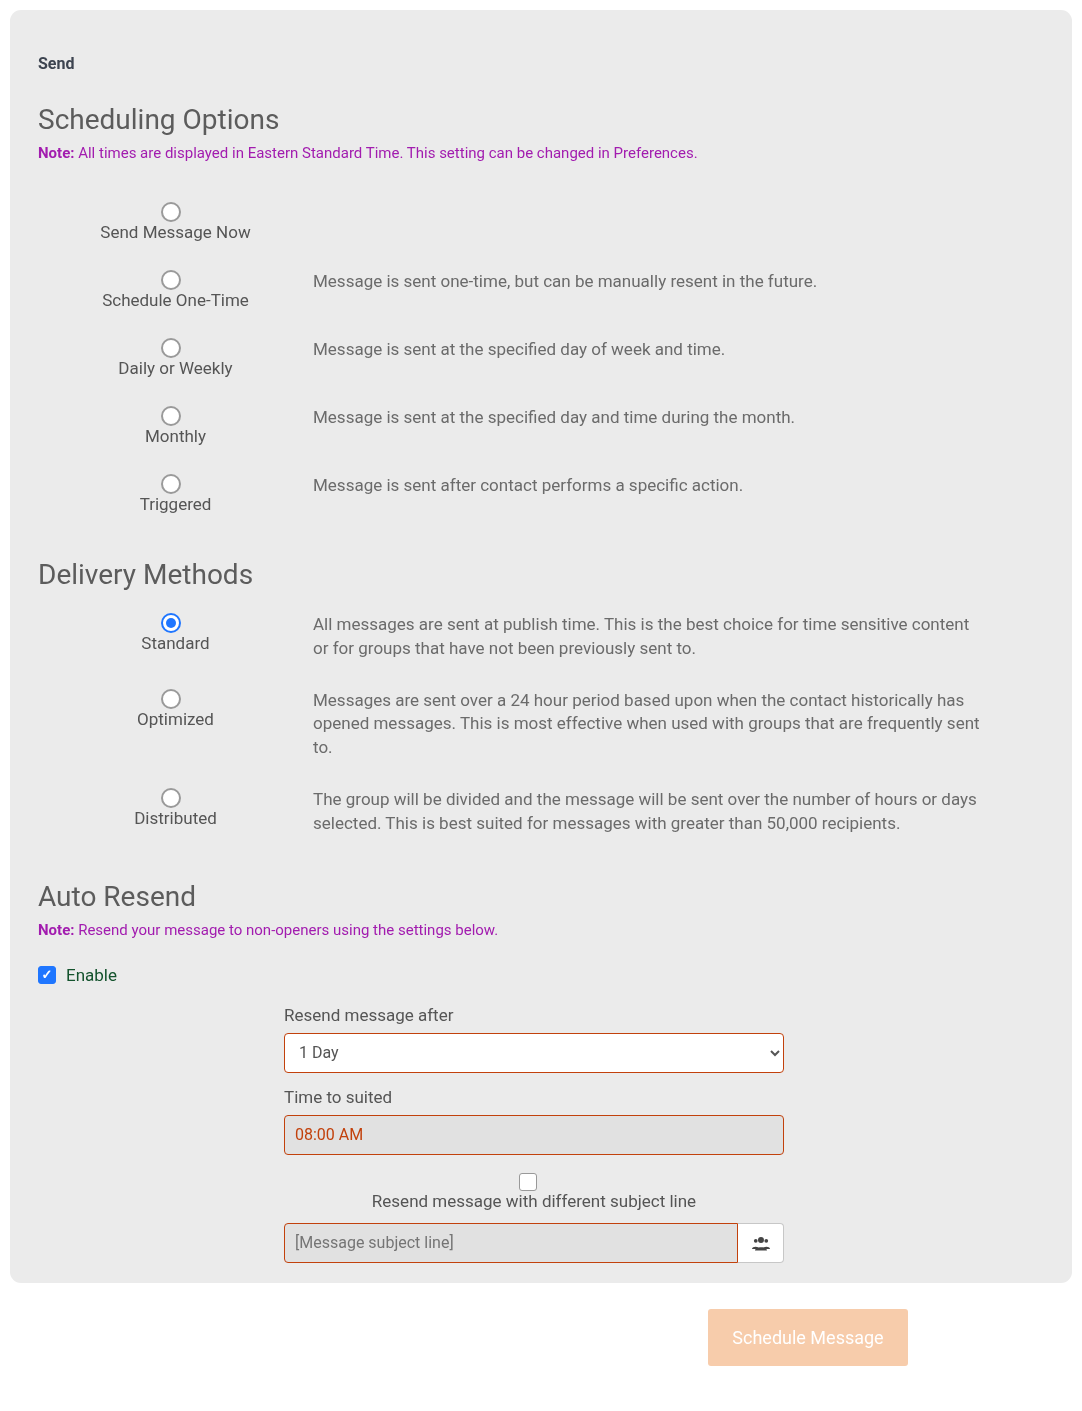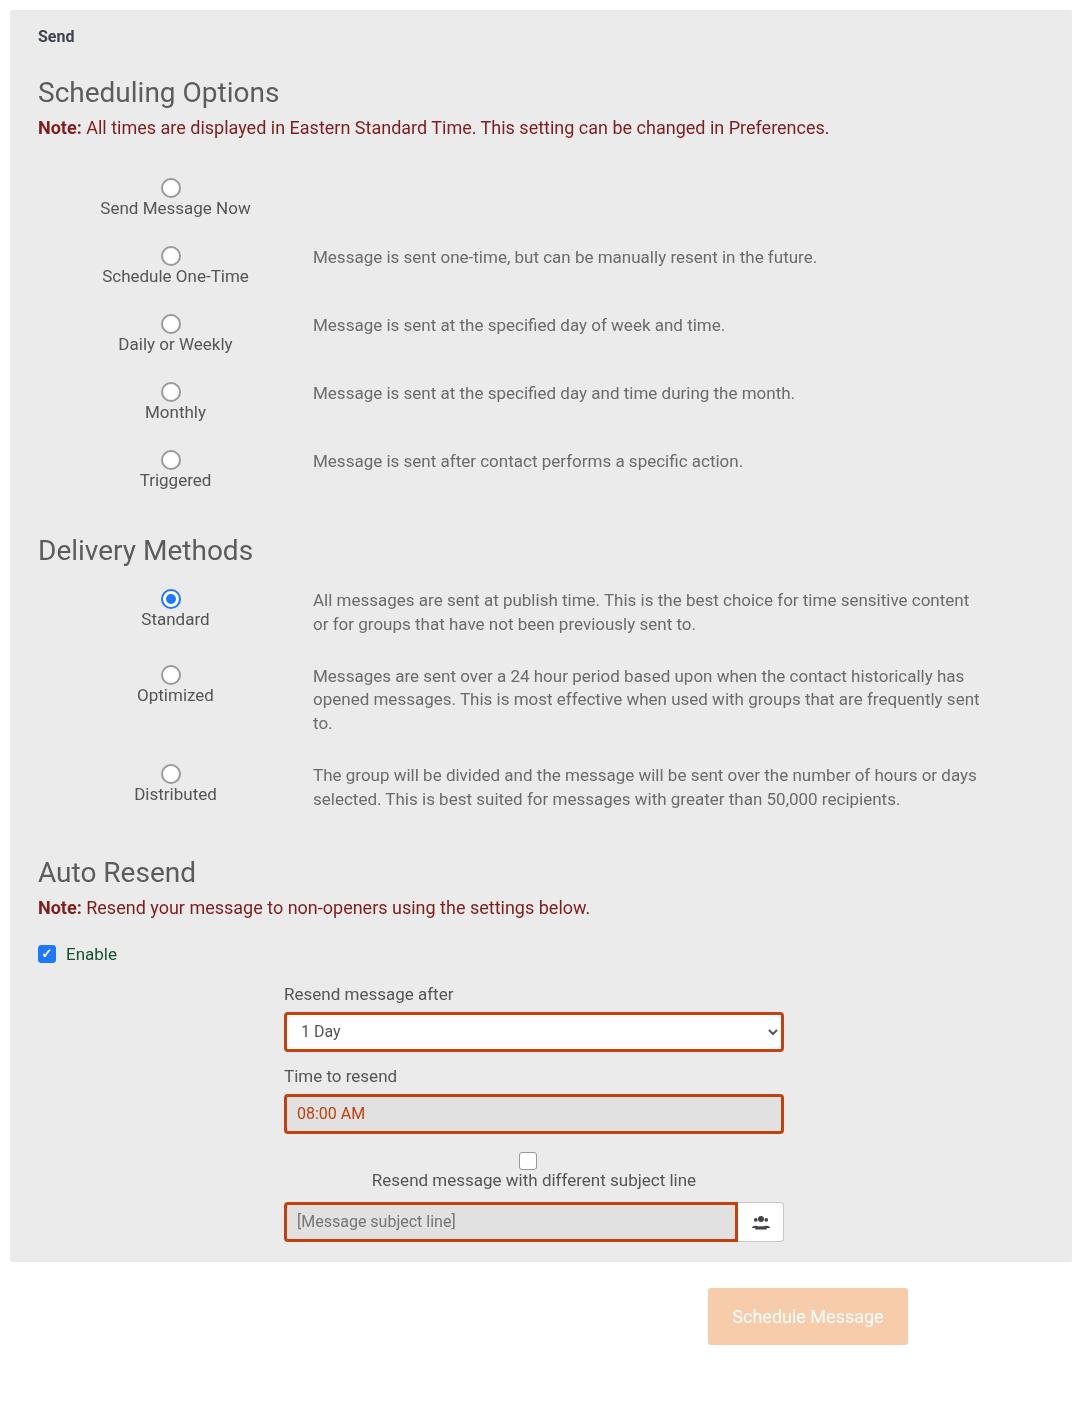--- a/index.html
+++ b/index.html
@@ -7,37 +7,37 @@
     margin: 0;
     font-family: -apple-system, BlinkMacSystemFont, "Segoe UI", Roboto, "Helvetica Neue", Arial, sans-serif;
     font-size: 17px;
     background: #fff;
     color: #5a5a5a;
     width: 1082px;
   }
   .panel {
     background: #ebebeb;
     margin: 10px;
-    padding: 17px 28px 20px 28px;
-    border-radius: 2px;
+    padding: 44px 28px 20px 28px;
+    border-radius: 11px;
   }
   .section-label {
     font-weight: 700;
     color: #3d4450;
     font-size: 16px;
   }
   h2 {
     font-weight: 400;
     font-size: 28px;
     color: #5c5c5c;
     margin: 30px 0 8px 0;
   }
   .note-line {
-    color: #7f1d1d;
-    font-size: 18px;
+    color: #a21caf;
+    font-size: 15px;
     margin-bottom: 26px;
   }
   .note-line .bold { font-weight: 700; }
   .option-row {
     display: flex;
     align-items: flex-start;
     padding: 14px 0;
   }
   .option-row .radio-col {
     width: 275px;
@@ -113,21 +113,21 @@
   }
   .field-label {
     color: #555;
     font-size: 17px;
     margin-bottom: 8px;
     margin-top: 14px;
   }
   select, input[type="text"] {
     width: 100%;
     height: 40px;
-    border: 3px solid #c2410c;
+    border: 1px solid #c2410c;
     border-radius: 4px;
     padding: 0 10px;
     font-size: 16px;
     font-family: inherit;
     color: #555;
     background: #fff;
   }
   input.disabled-look {
     background: #e1e1e1;
     color: #c2410c;
@@ -265,21 +265,21 @@
     <span class="checkbox checked">✓</span>
     <span class="blue-label">Enable</span>
   </div>
 
   <div class="resend-block">
     <div class="field-label">Resend message after</div>
     <select>
       <option>1 Day</option>
     </select>
 
-    <div class="field-label">Time to resend</div>
+    <div class="field-label">Time to suited</div>
     <input type="text" class="disabled-look" readonly="" value="08:00 AM" style="">
 
     <div class="inline-check-row">
       <span class="checkbox"></span>
       <span class="option-label">Resend message with different subject line</span>
     </div>
 
     <div class="subject-row">
       <input type="text" class="disabled-look" placeholder="[Message subject line]" style="">
       <div class="icon-btn">

